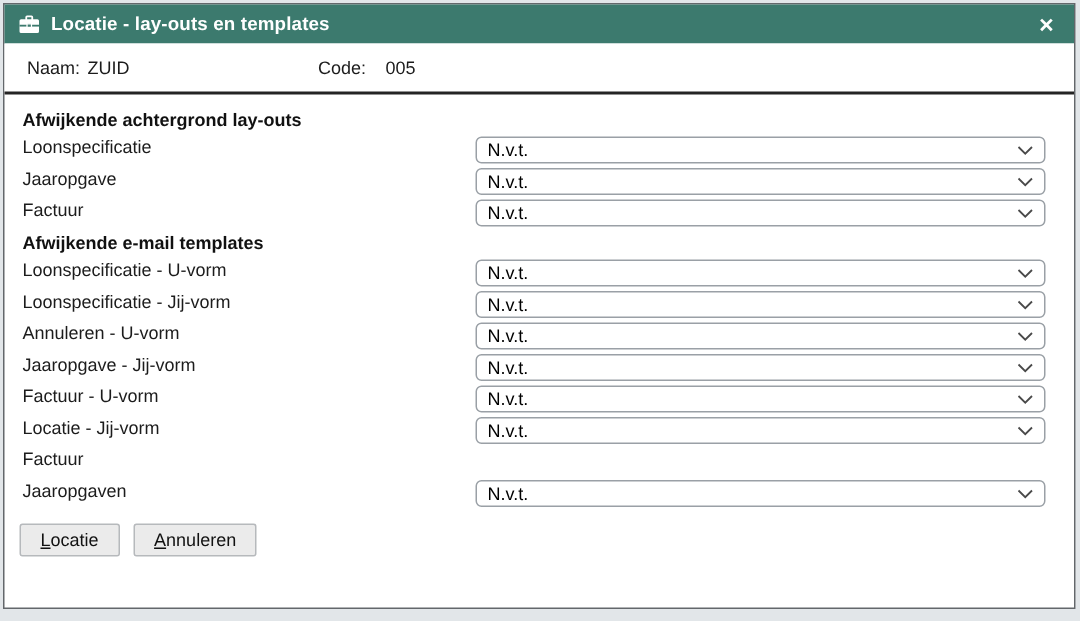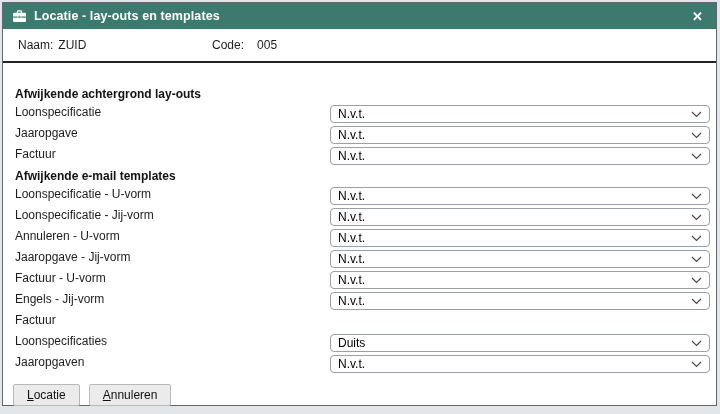--- a/index.html
+++ b/index.html
@@ -31,34 +31,34 @@
   
   .meta {
     height:25px; display:flex; align-items:center;
     padding:16px 15px; font-size:12px; color:#1c1c1c;
     border-bottom:2px solid #242424; background:#fff;
   }
   .meta-name { display:flex; gap:5px; width:194px; }
   .meta-code { display:flex; }
   .meta-code .value { margin-left:13px; }
   
-  .content { padding:20px 5px 0 12px; }
+  .content { padding:6px 5px 0 12px; }
   .section-title {
     font-weight:700; font-size:12px; line-height:13px;
     color:#111; margin:5px 0 4px;
   }
   .row { display:flex; align-items:flex-start; height:18px; margin-bottom:3px; }
   .lbl { flex:1; font-size:12px; color:#1c1c1c; }
   .select {
     width:380px; height:18px;
     border:1px solid #9aa0a6; border-radius:4px;
     background:#fff; display:flex; align-items:center;
     justify-content:space-between;
     padding:0 7px; font-size:12px; color:#000;
-    margin-right:1px; cursor:default;
+    margin-right:14px; cursor:default;
   }
   .select .chev { display:flex; align-items:center; }
   
   .buttons { display:flex; gap:9px; padding:8px 0 0 0; margin-left:-2px; }
   .btn {
     background:#ebebeb; border:1px solid #b6b9bc; border-radius:2px;
     font-family:"Liberation Sans", sans-serif;
     font-size:12px; color:#111; padding:3px 13px; cursor:default;
   }
   .btn span { display:block; }
@@ -182,45 +182,34 @@
       <div class="select">
         <span>N.v.t.</span>
         <span class="chev">
             <svg width="11" height="7" viewBox="0 0 11 7">
               <path d="M1 1 L5.5 5.5 L10 1" fill="none" stroke="#4a4a4a" stroke-width="1.2"></path>
             </svg>
           </span>
       </div>
     </div>
     <div class="row">
-      <span class="lbl">Engels - Jij-vorm</span>
+      <span class="lbl">Locatie - Jij-vorm</span>
       <div class="select">
         <span>N.v.t.</span>
         <span class="chev">
             <svg width="11" height="7" viewBox="0 0 11 7">
               <path d="M1 1 L5.5 5.5 L10 1" fill="none" stroke="#4a4a4a" stroke-width="1.2"></path>
             </svg>
           </span>
       </div>
     </div>
 
 
     <div class="row">
       <span class="lbl">Factuur</span>
-    </div>
-    <div class="row">
-      <span class="lbl">Loonspecificaties</span>
-      <div class="select">
-        <span>Duits</span>
-        <span class="chev">
-            <svg width="11" height="7" viewBox="0 0 11 7">
-              <path d="M1 1 L5.5 5.5 L10 1" fill="none" stroke="#4a4a4a" stroke-width="1.2"></path>
-            </svg>
-          </span>
-      </div>
     </div>
     <div class="row">
       <span class="lbl">Jaaropgaven</span>
       <div class="select">
         <span>N.v.t.</span>
         <span class="chev">
             <svg width="11" height="7" viewBox="0 0 11 7">
               <path d="M1 1 L5.5 5.5 L10 1" fill="none" stroke="#4a4a4a" stroke-width="1.2"></path>
             </svg>
           </span>

